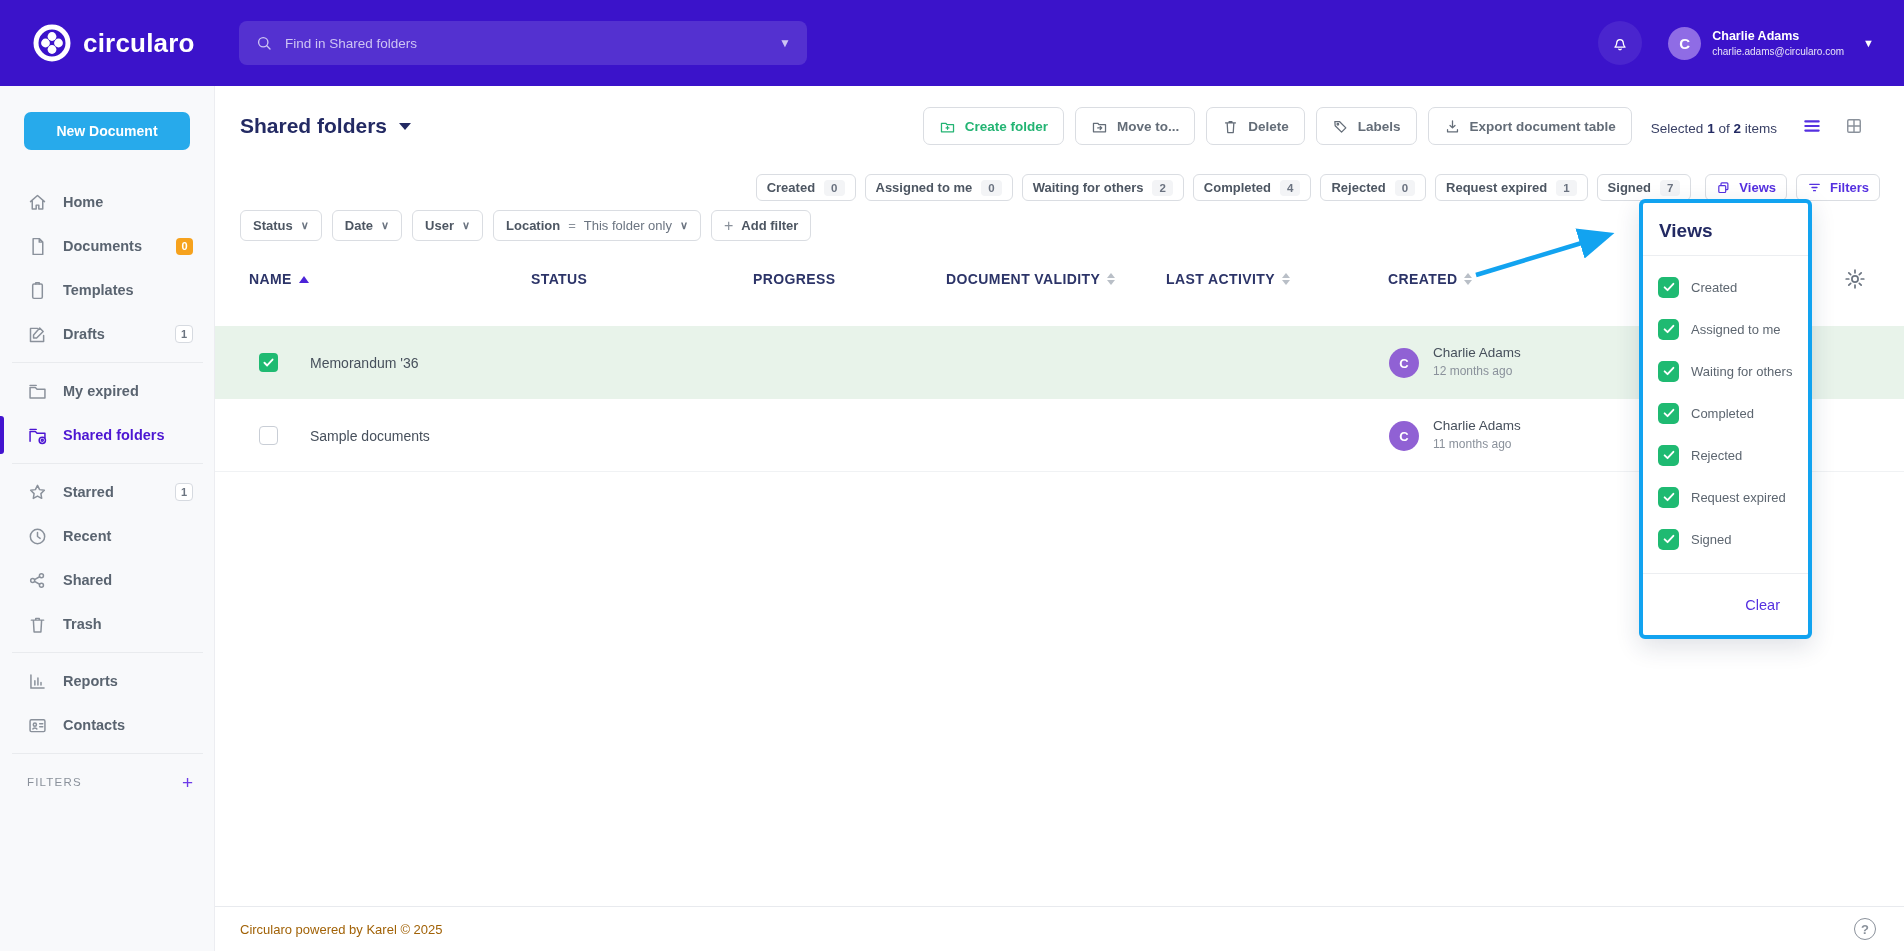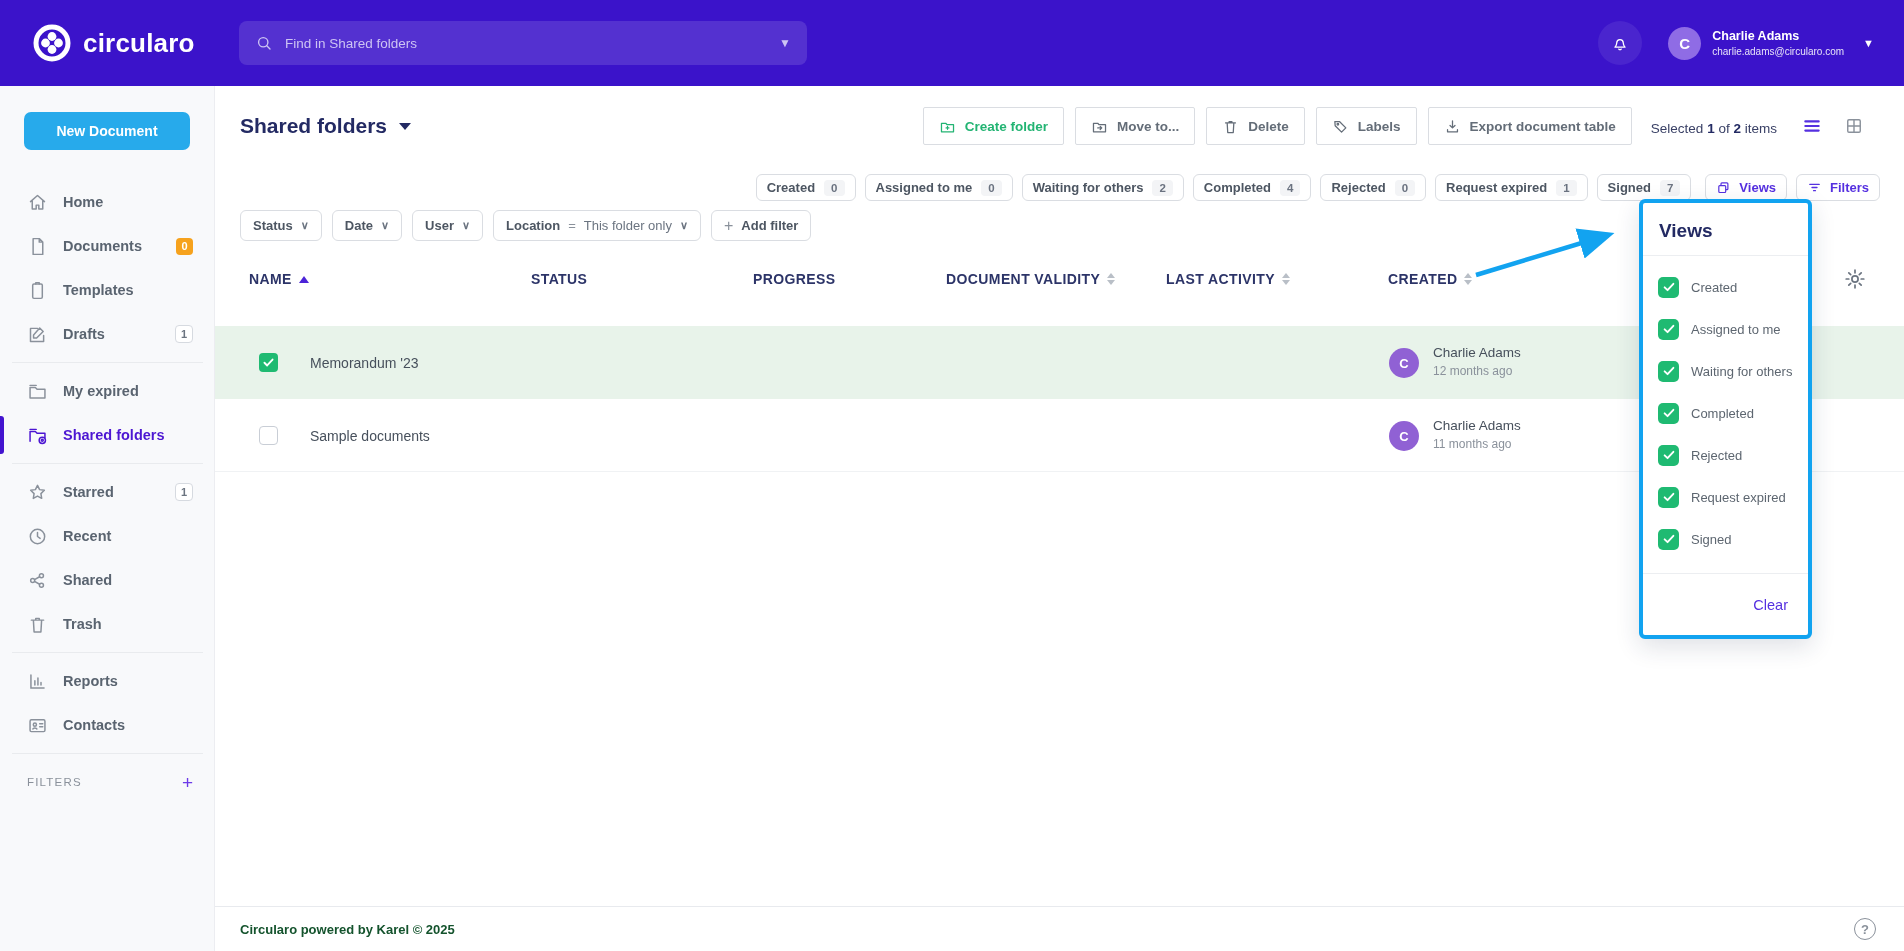--- a/index.html
+++ b/index.html
@@ -81,21 +81,21 @@
   
   .main { position:absolute; top:86px; left:215px; width:1689px; height:865px; background:#fff; }
 
   .page-title-row { position:absolute; top:20px; left:25px; height:40px; display:flex; align-items:center; gap:12px; }
   .page-title { color:#232a63; font-size:21px; font-weight:800; }
   .title-caret { width:0; height:0; border-left:6px solid transparent; border-right:6px solid transparent;
     border-top:7px solid #232a63; cursor:pointer; }
 
   .toolbar { position:absolute; top:20px; right:40px; height:40px; display:flex; align-items:center; gap:11px; }
   .tb-btn {
-    height:38px; background:#fff; border:1px solid #dadde2; border-radius:2px;
+    height:38px; background:#fff; border:1px solid #dadde2; border-radius:7px;
     display:flex; align-items:center; gap:9px; padding:0 15px; cursor:pointer;
     font-size:13.5px; font-weight:700; color:#646d78; font-family:"Liberation Sans",sans-serif;
   }
   .tb-btn .t-icon { width:17px; height:17px; }
   .tb-btn.green { color:#23b473; }
   .selected-info { color:#3a4166; font-size:13.5px; margin:4px 6px 0 8px; white-space:nowrap; }
   .selected-info b { color:#232a63; }
   .view-toggles { display:flex; align-items:center; gap:22px; margin-left:8px; }
   .vt-icon { width:20px; height:20px; cursor:pointer; }
 
@@ -156,32 +156,32 @@
     display:flex; flex-direction:column; z-index:5;
   }
   .vp-title { padding:17px 16px 13px; color:#232a63; font-size:19px; font-weight:800;
     border-bottom:1px solid #eceef1; }
   .vp-options { flex:1; padding:10px 0; }
   .vp-option { height:42px; display:flex; align-items:center; gap:12px; padding-left:15px; cursor:pointer; }
   .vp-cb { width:21px; height:21px; border-radius:5px; background:#1fba72;
     display:flex; align-items:center; justify-content:center; flex:none; }
   .vp-label { font-size:13px; color:#5d6670; }
   .vp-footer { border-top:1px solid #eceef1; height:62px; display:flex; align-items:center;
-    justify-content:flex-end; padding-right:20px; }
+    justify-content:flex-end; padding-right:28px; }
   .vp-clear { color:#5530e0; font-size:14.5px; cursor:pointer; }
 
   .anno-arrow { position:absolute; top:133px; left:1253px; width:165px; height:68px; z-index:4; pointer-events:none; }
 
   
   .main-footer {
     position:absolute; top:820px; left:0; width:1689px; height:45px;
     border-top:1px solid #e8eaee; display:flex; align-items:center;
     padding:0 28px 0 25px; justify-content:space-between;
   }
-  .footer-text { color:#14532d; font-size:13px;font-weight:bold; }
+  .footer-text { color:#a16207; font-size:13px; }
   .help-icon { width:22px; height:22px; border-radius:50%; border:1.5px solid #8a919b; color:#8a919b;
     font-size:13px; font-weight:700; display:flex; align-items:center; justify-content:center; cursor:pointer; }
 </style>
 </head>
 <body>
 
 <div class="app-header">
   <div class="logo">
     <span class="logo-mark">
       <svg viewBox="0 0 38 38" width="38" height="38">
@@ -536,21 +536,21 @@
     </span>
   </div>
 
   <div class="rows">
     <div class="doc-row selected">
       <span class="cb checked">
         <svg viewBox="0 0 24 24" width="13" height="13" fill="none" stroke="#fff" stroke-width="3.4" stroke-linecap="round" stroke-linejoin="round">
             <path d="M4.5 12.5l5 5L19.5 6.5"></path>
           </svg>
       </span>
-      <span class="cell-name">Memorandum '23</span>
+      <span class="cell-name">Memorandum '36</span>
       <span class="cell-avatar">C</span>
       <span class="cell-creator">
         <div class="creator-name">Charlie Adams</div>
         <div class="creator-when">12 months ago</div>
       </span>
     </div>
     <div class="doc-row">
       <span class="cb empty"></span>
       <span class="cell-name">Sample documents</span>
       <span class="cell-avatar">C</span>

